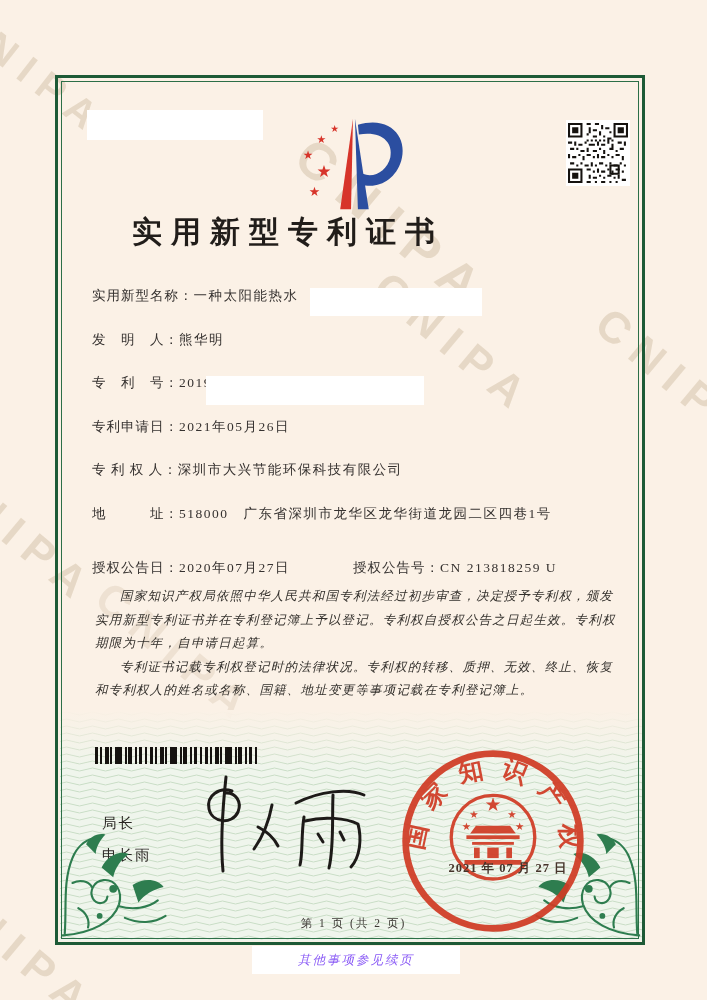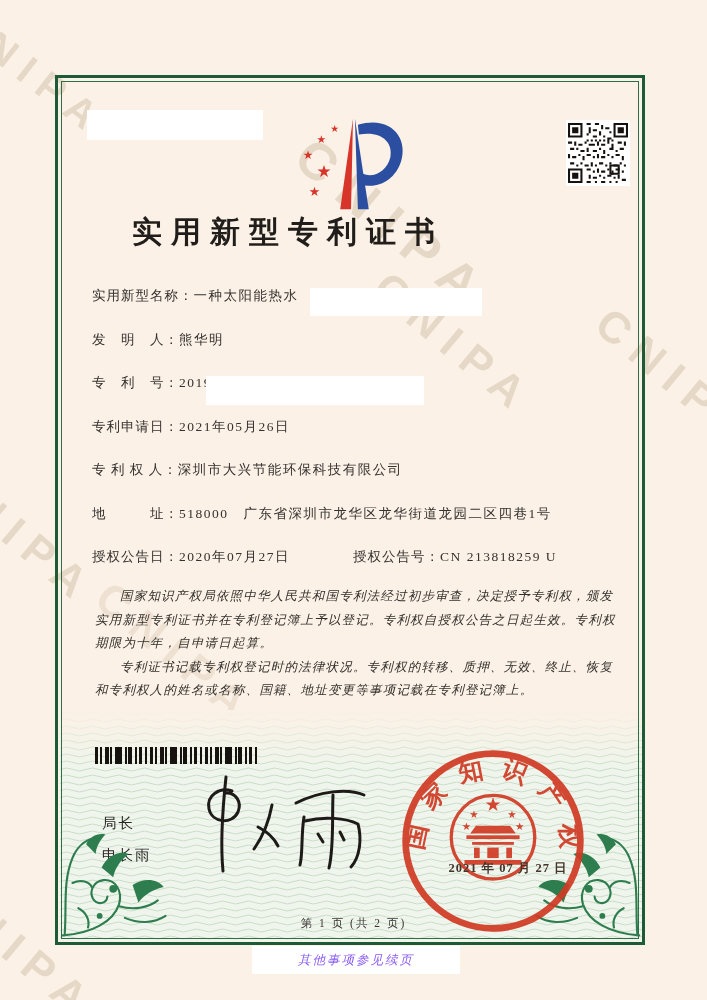--- a/index.html
+++ b/index.html
@@ -31,21 +31,21 @@
   .qr{position:absolute;left:566px;top:120px;width:60px;height:62px;z-index:2;background:#fff;padding:2px;}
   .title{position:absolute;left:0;top:212px;width:576px;text-align:center;z-index:3;
          font-size:30px;font-weight:bold;color:#211d1a;letter-spacing:9px;}
 
   
   .fields{position:absolute;left:92px;top:287px;width:545px;z-index:2;}
   .frow{display:flex;align-items:baseline;height:26px;margin-bottom:17.5px;
         font-size:13.5px;color:#363230;white-space:nowrap;}
   .flabel{letter-spacing:1px;}
   .fvalue{letter-spacing:1.5px;}
-  .fpair2{margin-left:63px;display:flex;align-items:baseline;}
+  .fpair2{margin-left:63px;display:flex;align-items:baseline;margin-top:11px;}
 
   
   .bodytext{position:absolute;left:95px;top:585px;width:528px;z-index:2;
         font-size:12.5px;line-height:23.5px;letter-spacing:1.2px;color:#33302c;
         font-style:italic;}
   .bodytext p{margin:0;text-indent:2em;}
 
   
   .barcode{position:absolute;left:95px;top:747px;width:162px;height:17px;z-index:3;
         background:

